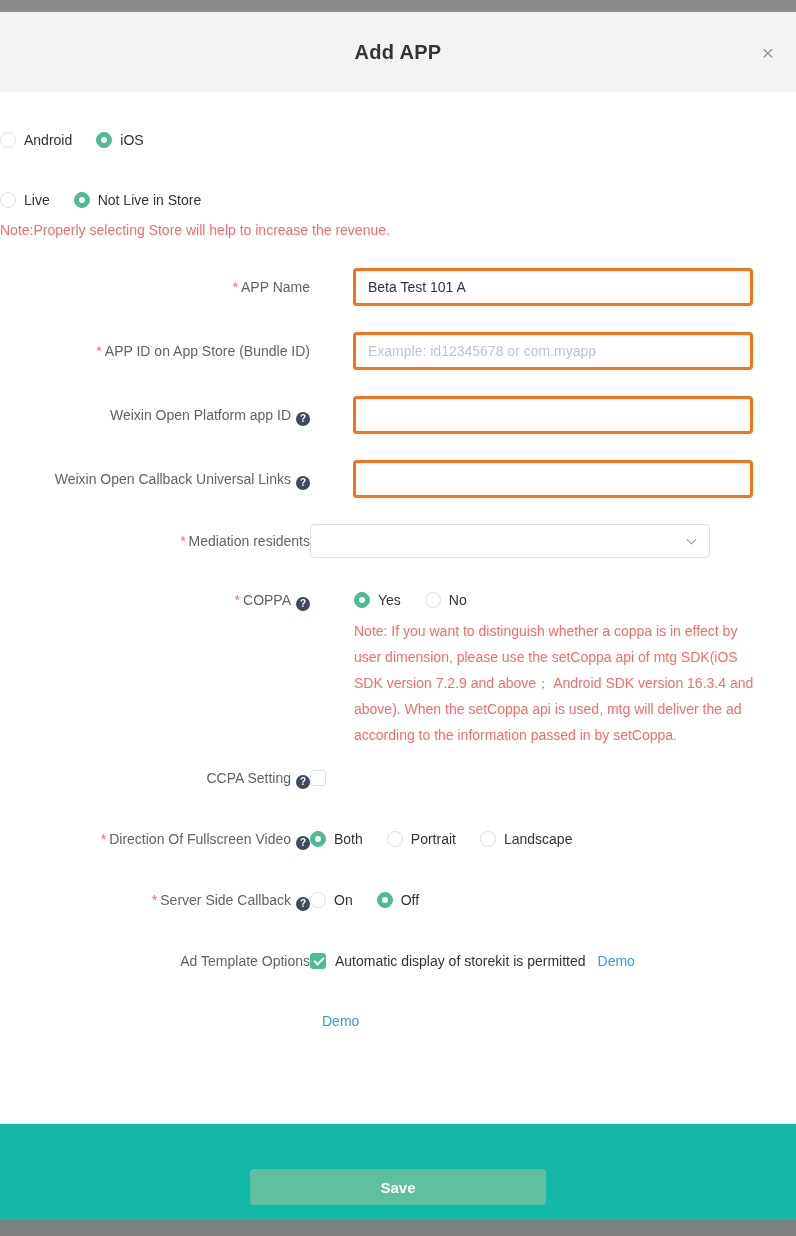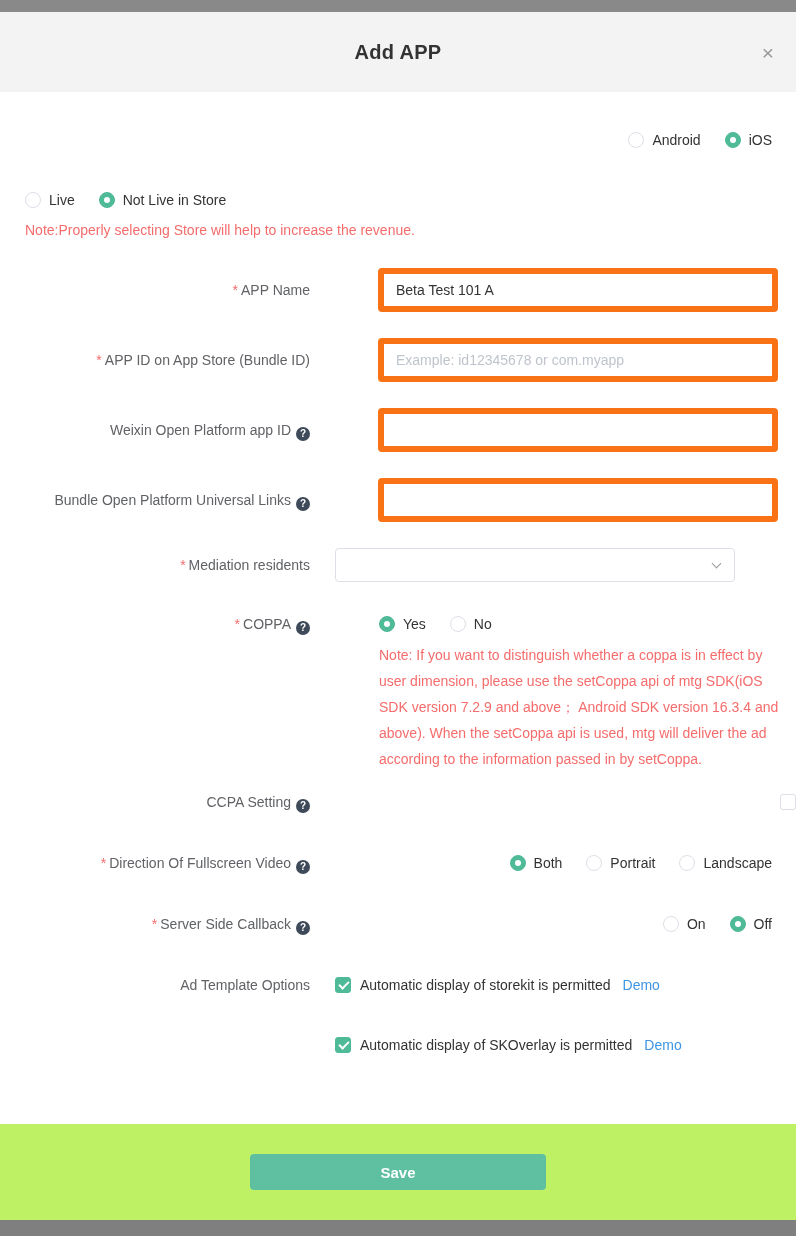--- a/index.html
+++ b/index.html
@@ -37,21 +37,21 @@
     font-size:14px; color:#606266; line-height:20px;
     white-space:nowrap;
   }
   .req { color:#f56c6c; margin-right:3px; }
   .help-icon {
     display:inline-flex; align-items:center; justify-content:center;
     width:14px; height:14px; border-radius:50%;
     background:#3e4a59; color:#ffffff; font-size:10px; font-weight:bold;
     margin-left:5px; vertical-align:-2px; cursor:default;
   }
-  .row-control { margin-left:25px; flex:1; min-width:0;justify-content:flex-end; }
+  .row-control { flex:1; min-width:0; }
 
   .radio-line { display:flex; align-items:center; height:20px; }
   .radio-option { display:inline-flex; align-items:center; margin-right:24px; cursor:pointer; }
   .radio {
     width:16px; height:16px; border:1px solid #dcdfe6; border-radius:50%;
     background:#fff; position:relative; flex:none;
   }
   .radio.checked { background:#4eba97; border-color:#4eba97; }
   .radio.checked::after {
     content:""; position:absolute; left:50%; top:50%; width:6px; height:6px;
@@ -65,21 +65,21 @@
     background:#fff; position:relative; flex:none; cursor:pointer;
   }
   .checkbox.checked { background:#4eba97; border-color:#4eba97; }
   .checkbox.checked::after {
     content:""; position:absolute; left:5px; top:1px; width:4px; height:8px;
     border-right:2px solid #fff; border-bottom:2px solid #fff; transform:rotate(45deg);
   }
   .checkbox-text { margin-left:9px; font-size:14px; color:#333333; }
 
   .text-input {
-    width:400px; height:34px; border:6px solid #f97316; border-radius:4px;
+    width:400px; height:34px; border:3px solid #f97316; border-radius:4px;
     padding:16px 12px; font-size:14px; color:#333333; outline:none; background:#fff;
     font-family:"Liberation Sans","DejaVu Sans",sans-serif;
   }
   .text-input::placeholder { color:#bfc4cc; }
 
   .select-box {
     width:400px; height:34px; border:1px solid #dcdfe6; border-radius:4px;
     position:relative; background:#fff; cursor:pointer;
   }
   .chevron {
@@ -88,22 +88,22 @@
     transform:rotate(45deg);
   }
 
   .note { width:402px; font-size:14px; color:#f56c6c; line-height:24px; margin-top:8px; }
   .note.coppa-note { line-height:26px; }
 
   .ad-item + .ad-item { margin-top:40px; }
   .demo-link { color:#3e95e2; font-size:14px; margin-left:12px; text-decoration:none; cursor:pointer; }
 
   .modal-footer {
-    height:96px; background:#bef264; flex:none;
-    display:flex; justify-content:center; align-items:flex-start; padding-top:30px;
+    height:96px; background:#14b8a6; flex:none;
+    display:flex; justify-content:center; align-items:center; padding-top:30px;
   }
   .save-btn {
     width:296px; height:36px; background:#5ec0a0; color:#ffffff;
     font-size:15px; font-weight:bold; border:none; border-radius:4px; cursor:pointer;
     font-family:"Liberation Sans","DejaVu Sans",sans-serif;
   }
 </style>
 </head>
 <body>
 
@@ -161,21 +161,21 @@
     </div>
 
     <div class="form-row input-row">
       <div class="row-label"><span>Weixin Open Platform app ID</span><span class="help-icon">?</span></div>
       <div class="row-control">
         <input class="text-input" type="text" style="">
       </div>
     </div>
 
     <div class="form-row input-row">
-      <div class="row-label"><span>Bundle Open Platform Universal Links</span><span class="help-icon">?</span></div>
+      <div class="row-label"><span>Weixin Open Callback Universal Links</span><span class="help-icon">?</span></div>
       <div class="row-control">
         <input class="text-input" type="text" style="">
       </div>
     </div>
 
     <div class="form-row mediation-row">
       <div class="row-label"><span class="req">*</span><span>Mediation residents</span></div>
       <div class="row-control">
         <div class="select-box">
           <span></span>
@@ -246,24 +246,20 @@
       <div class="row-label"><span>Ad Template Options</span></div>
       <div class="row-control">
         <div class="ad-item checkbox-line">
           <label class="checkbox-line">
             <span class="checkbox checked"></span>
             <span class="checkbox-text">Automatic display of storekit is permitted</span>
           </label>
           <a class="demo-link">Demo</a>
         </div>
         <div class="ad-item checkbox-line">
-          <label class="checkbox-line">
-            <span class="checkbox checked"></span>
-            <span class="checkbox-text">Automatic display of SKOverlay is permitted</span>
-          </label>
           <a class="demo-link">Demo</a>
         </div>
       </div>
     </div>
 
   </div>
 
   <div class="modal-footer">
     <button class="save-btn">Save</button>
   </div>

